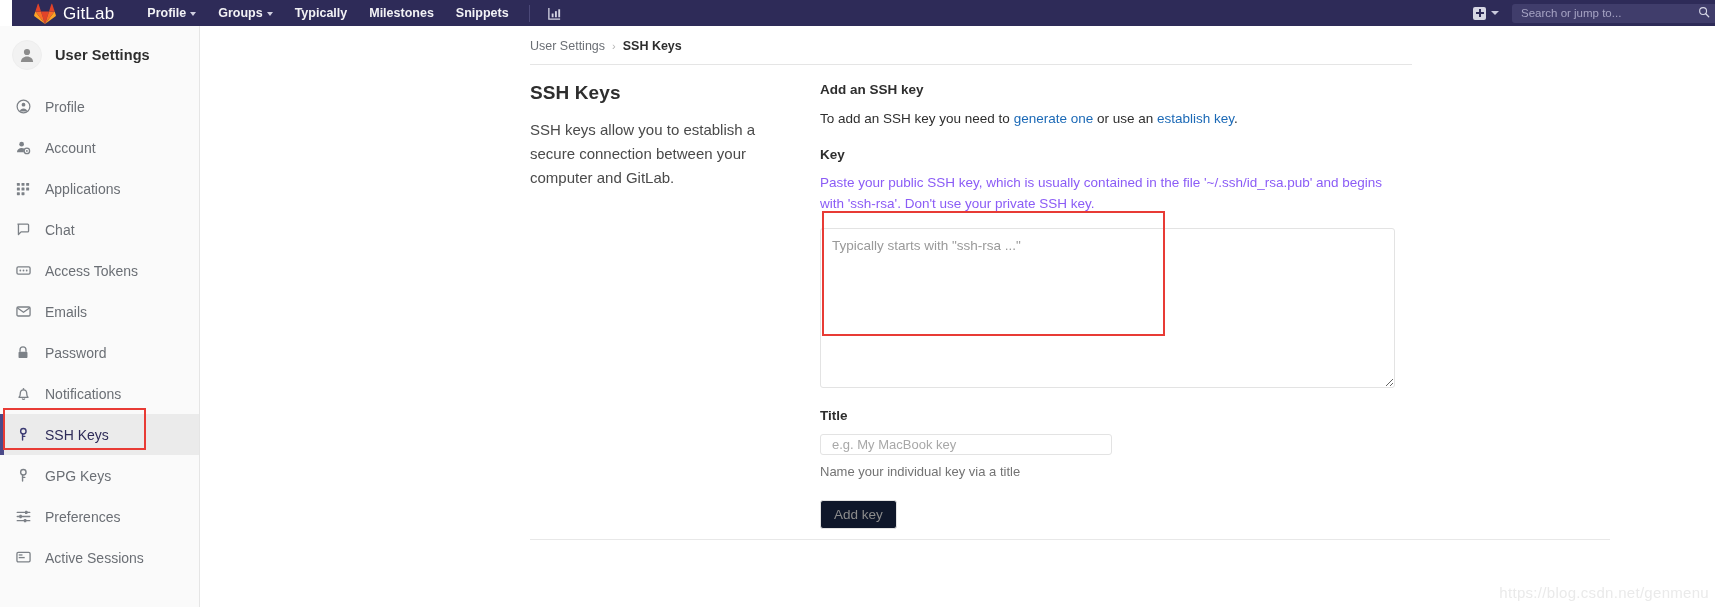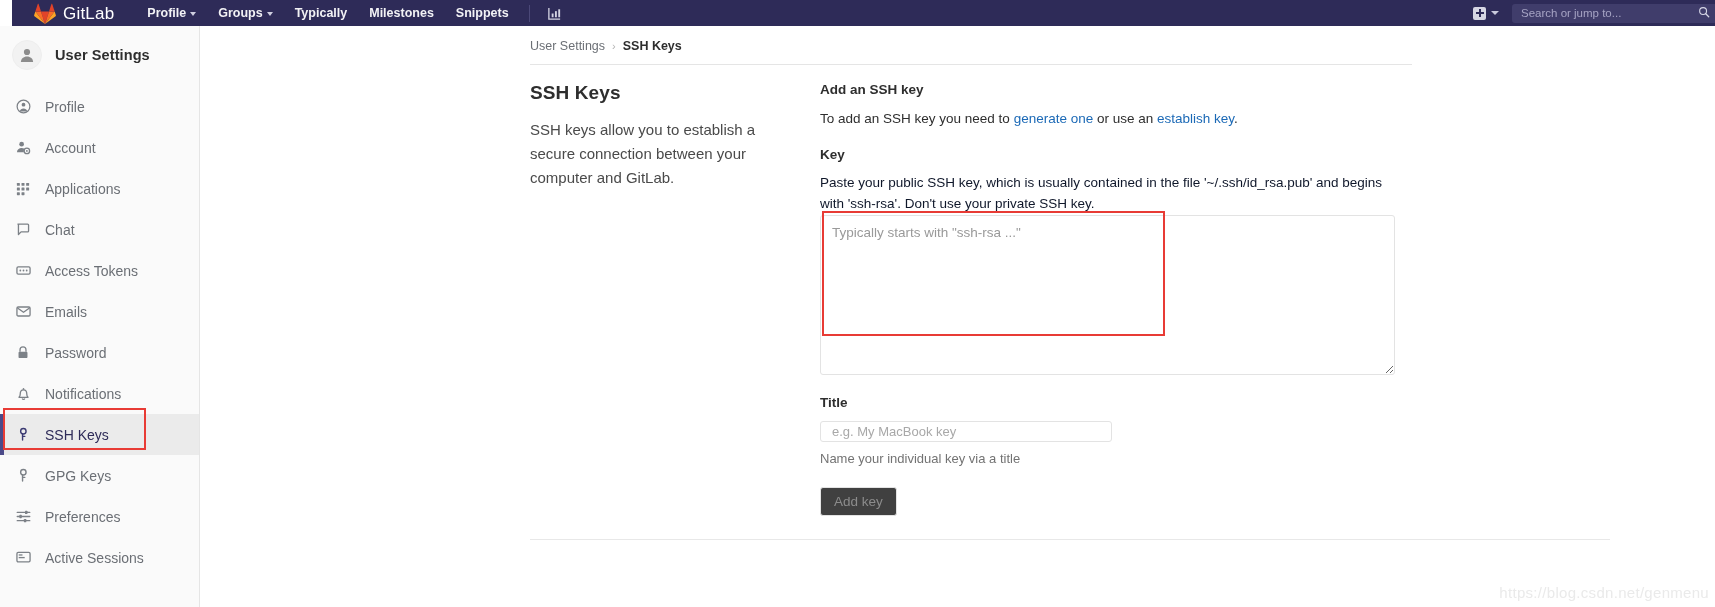--- a/index.html
+++ b/index.html
@@ -251,22 +251,23 @@
 
   .field-label {
     font-size: 13.5px;
     font-weight: 700;
     color: #2e2e2e;
     margin-bottom: 11px;
     display: block;
   }
   .field-help {
     font-size: 13.5px;
-    color: #0f172a;
+    color: #8b5cf6;
     line-height: 1.55;
+    margin-bottom: 13px;
     max-width: 570px;
   }
 
   textarea.key-input {
     display: block;
     width: 575px; height: 160px;
     border: 1px solid #e3e3e3;
     border-radius: 3px;
     padding: 9px 11px;
     font-family: inherit;
@@ -295,21 +296,21 @@
   .hint {
     margin-top: 9px;
     font-size: 13px;
     color: #737373;
   }
 
   button.add-key {
     margin-top: 21px;
     height: 29px;
     padding: 0 13px;
-    background: #404040;
+    background: #0f172a;
     border: 1px solid #e3e3e3;
     border-radius: 3px;
     color: #8c8c8c;
     font-family: inherit;
     font-size: 13.5px;
     cursor: pointer;
   }
 
   
   .ann-textarea {

